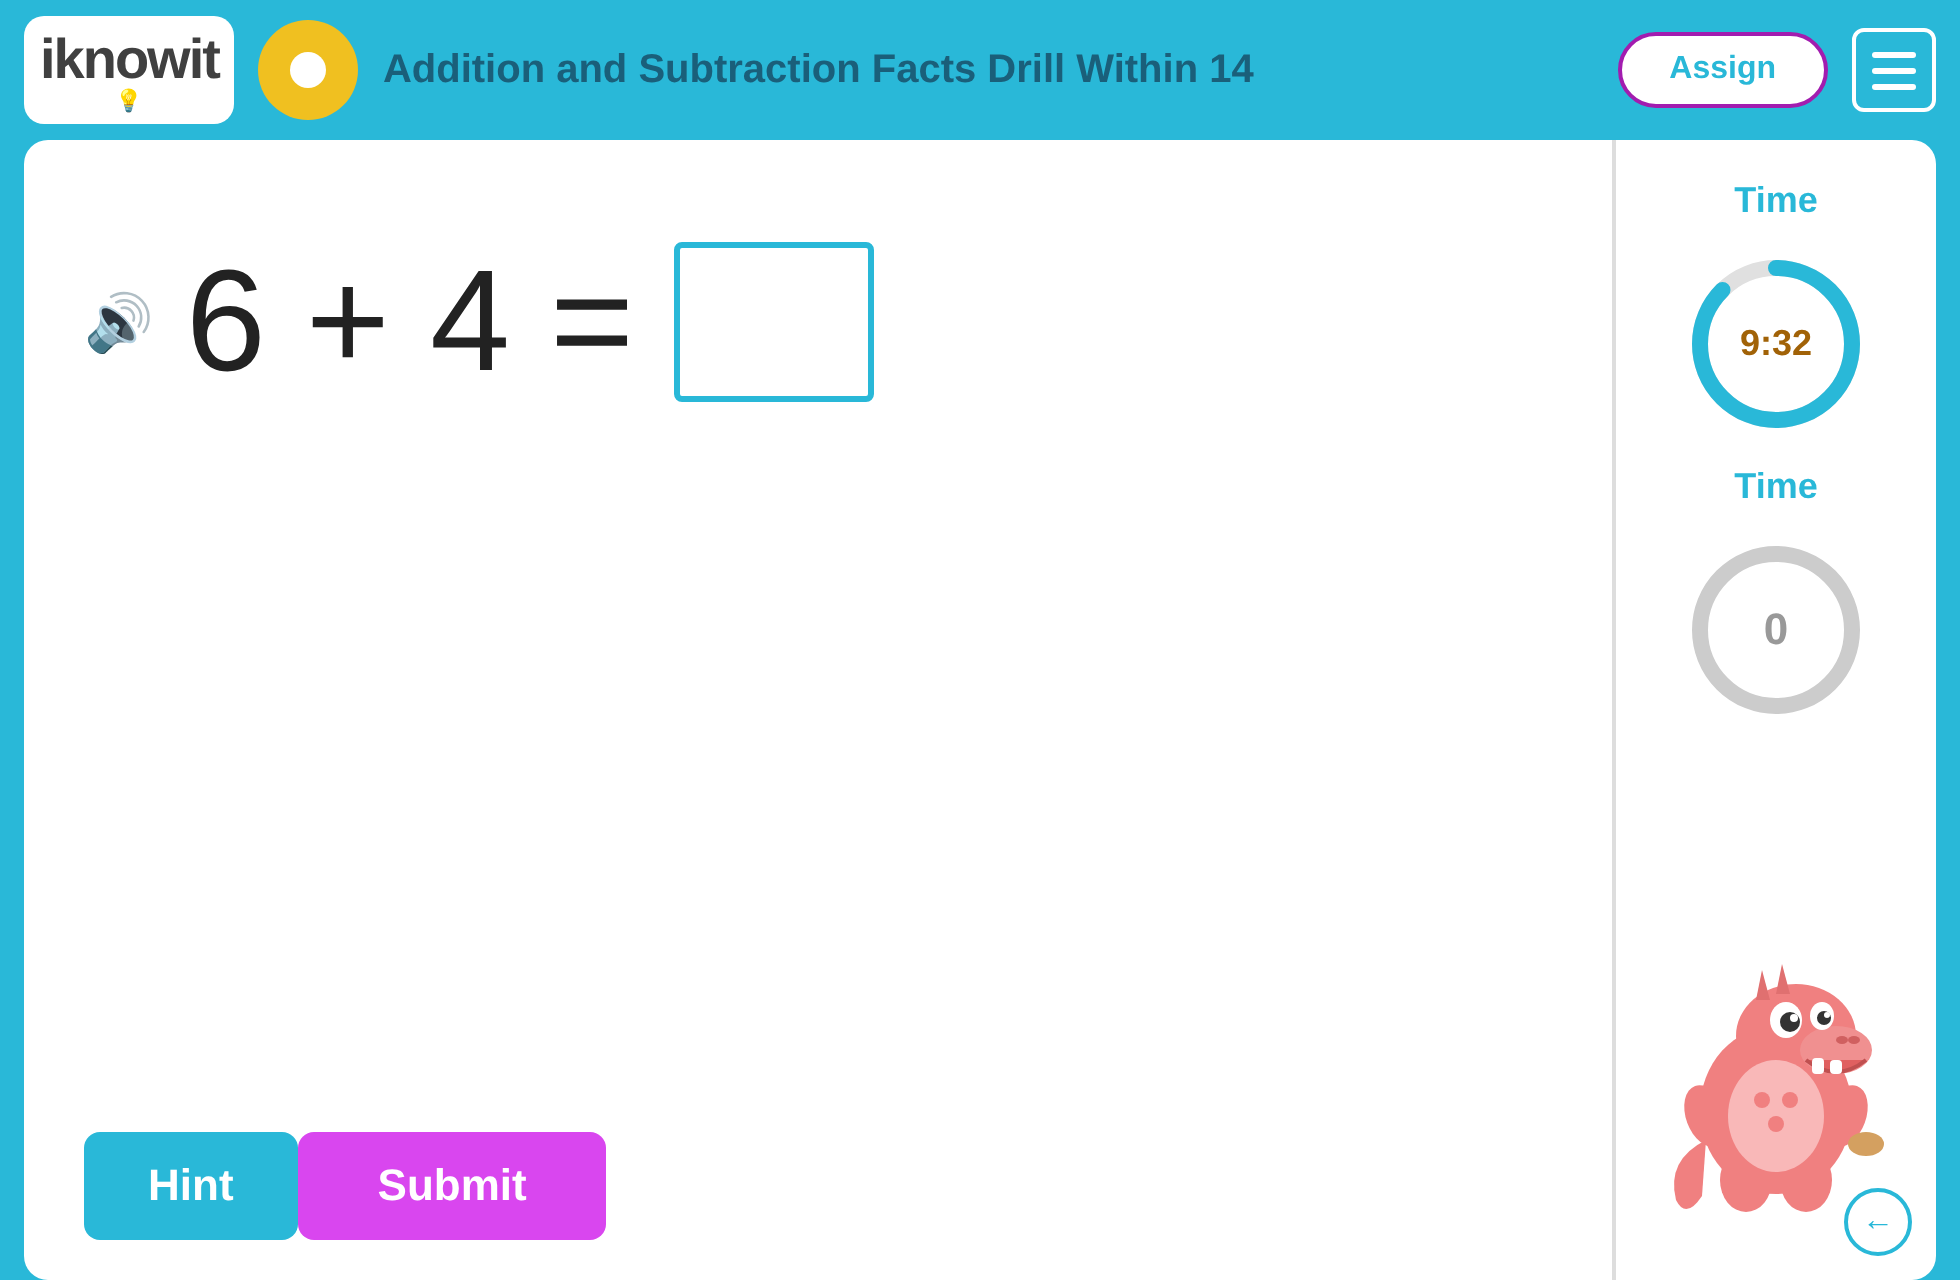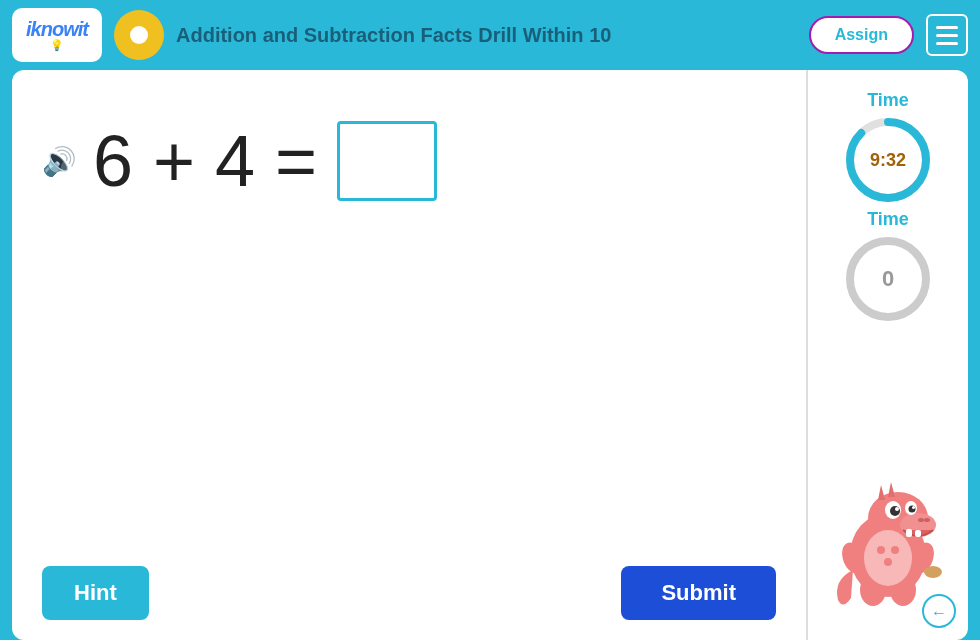--- a/index.html
+++ b/index.html
@@ -26,25 +26,24 @@
       border-radius: 10px;
       padding: 4px 8px;
       display: flex;
       align-items: center;
       justify-content: center;
       min-width: 90px;
       height: 54px;
     }
 
     .logo-text {
-      font-size: 20px;
-      font-weight: bold;
-      color: #3b82f6;
+      font-size: 28px;
+      font-weight: bold;
+      color: #404040;
       letter-spacing: -1px;
-      font-style: italic;
     }
 
     .logo-bulb {
       font-size: 11px;
       color: #29b8d8;
       text-align: center;
       margin-top: -2px;
     }
 
     .activity-icon {
@@ -153,54 +152,54 @@
       border-radius: 4px;
       display: inline-block;
     }
 
     .bottom-buttons {
       position: absolute;
       bottom: 20px;
       left: 30px;
       right: 30px;
       display: flex;
-      justify-content: space-between;
+      justify-content: flex-start;
       align-items: center;
     }
 
     .hint-btn {
       background: #29b8d8;
       color: white;
       border: none;
       border-radius: 8px;
       padding: 14px 32px;
       font-size: 22px;
       font-weight: bold;
       cursor: pointer;
     }
 
     .submit-btn {
-      background: #1d4ed8;
+      background: #d946ef;
       color: white;
       border: none;
       border-radius: 8px;
       padding: 14px 40px;
       font-size: 22px;
       font-weight: bold;
       cursor: pointer;
     }
 
     
     .right-panel {
       width: 160px;
       padding: 20px 16px;
       display: flex;
       flex-direction: column;
       align-items: center;
-      gap: 4px;
+      gap: 16px;
       position: relative;
     }
 
     .panel-label {
       color: #29b8d8;
       font-size: 18px;
       font-weight: bold;
       text-align: center;
     }
 
@@ -284,21 +283,21 @@
 <div class="header">
   <div class="logo-box">
     <div>
       <div class="logo-text">iknowit</div>
       <div class="logo-bulb">💡</div>
     </div>
   </div>
   <div class="activity-icon">
     <div class="activity-icon-inner"></div>
   </div>
-  <div class="activity-title">Addition and Subtraction Facts Drill Within 10</div>
+  <div class="activity-title">Addition and Subtraction Facts Drill Within 14</div>
   <button class="assign-btn">Assign</button>
   <button class="menu-btn">
     <div class="menu-line"></div>
     <div class="menu-line"></div>
     <div class="menu-line"></div>
   </button>
 </div>
 
 <div class="main-area">
 

